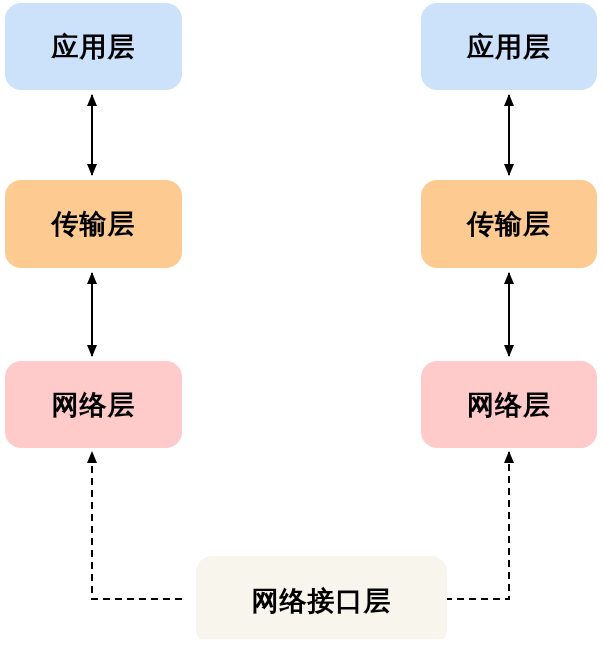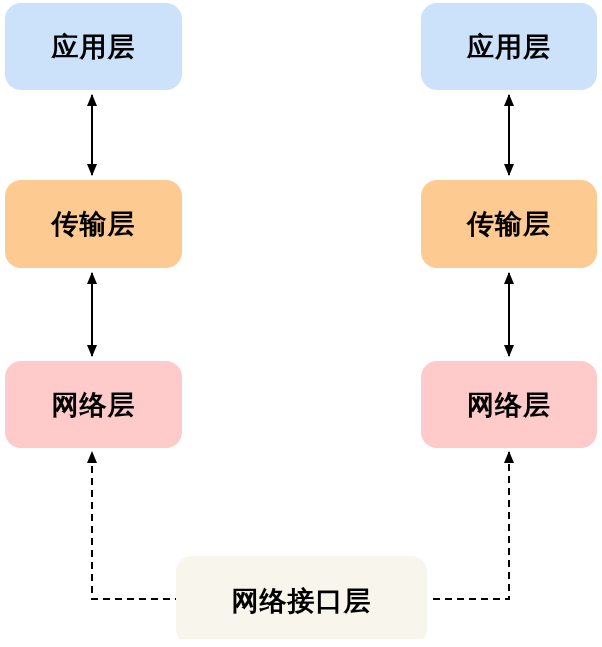--- a/index.html
+++ b/index.html
@@ -32,21 +32,21 @@
   }
   
   .n-l-app { left: 5px;   top: 3px;   width: 177px; height: 87px; }
   .n-l-tra { left: 5px;   top: 180px; width: 177px; height: 88px; }
   .n-l-net { left: 5px;   top: 361px; width: 177px; height: 87px; }
   
   .n-r-app { left: 421px; top: 3px;   width: 176px; height: 87px; }
   .n-r-tra { left: 421px; top: 180px; width: 176px; height: 88px; }
   .n-r-net { left: 421px; top: 361px; width: 176px; height: 87px; }
   
-  .n-int   { left: 176px; top: 556px; width: 251px; height: 89px; font-family: Liberation Mono, monospace; }
+  .n-int   { left: 196px; top: 556px; width: 251px; height: 89px; font-family: Liberation Mono, monospace; }
 
   #connector-layer {
     position: absolute;
     left: 0; top: 0;
     width: 602px;
     height: 647px;
     pointer-events: none;
   }
   .solid-link {
     stroke: #000000;

